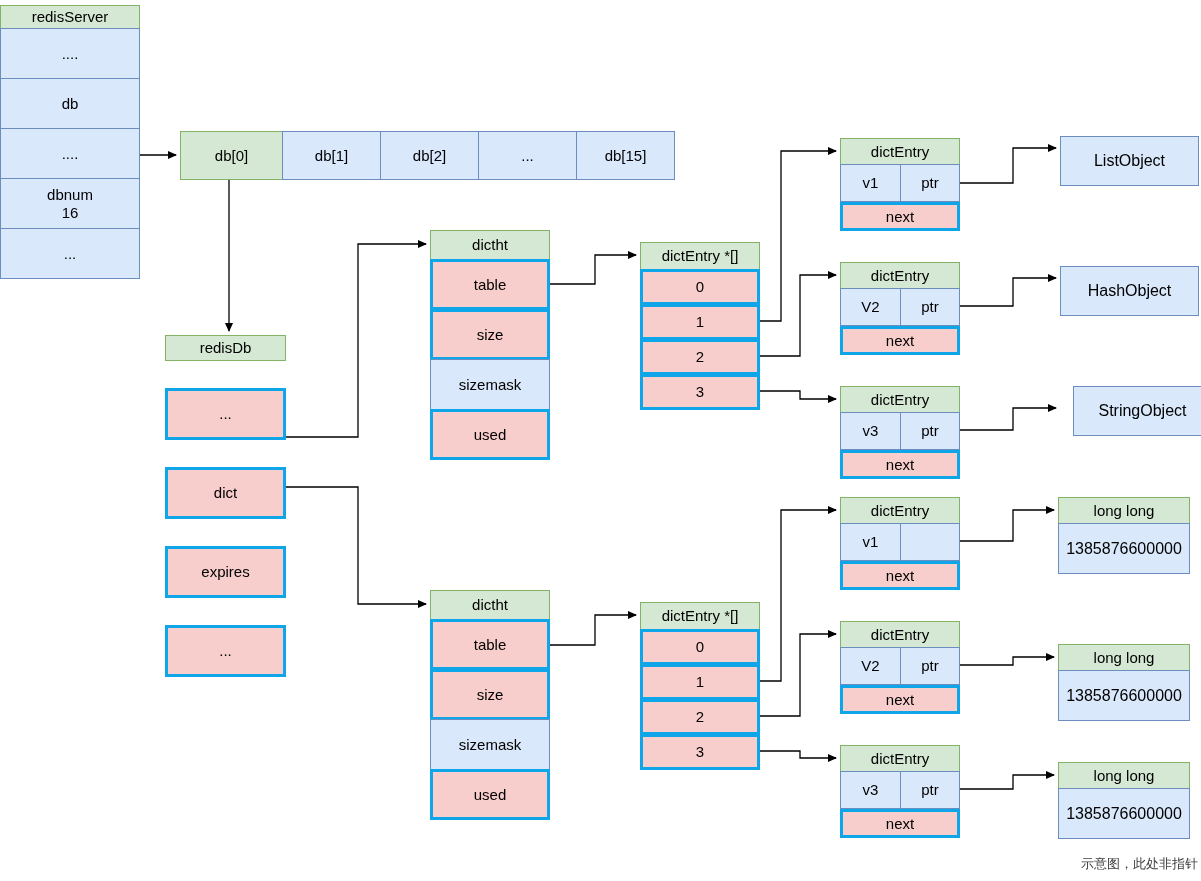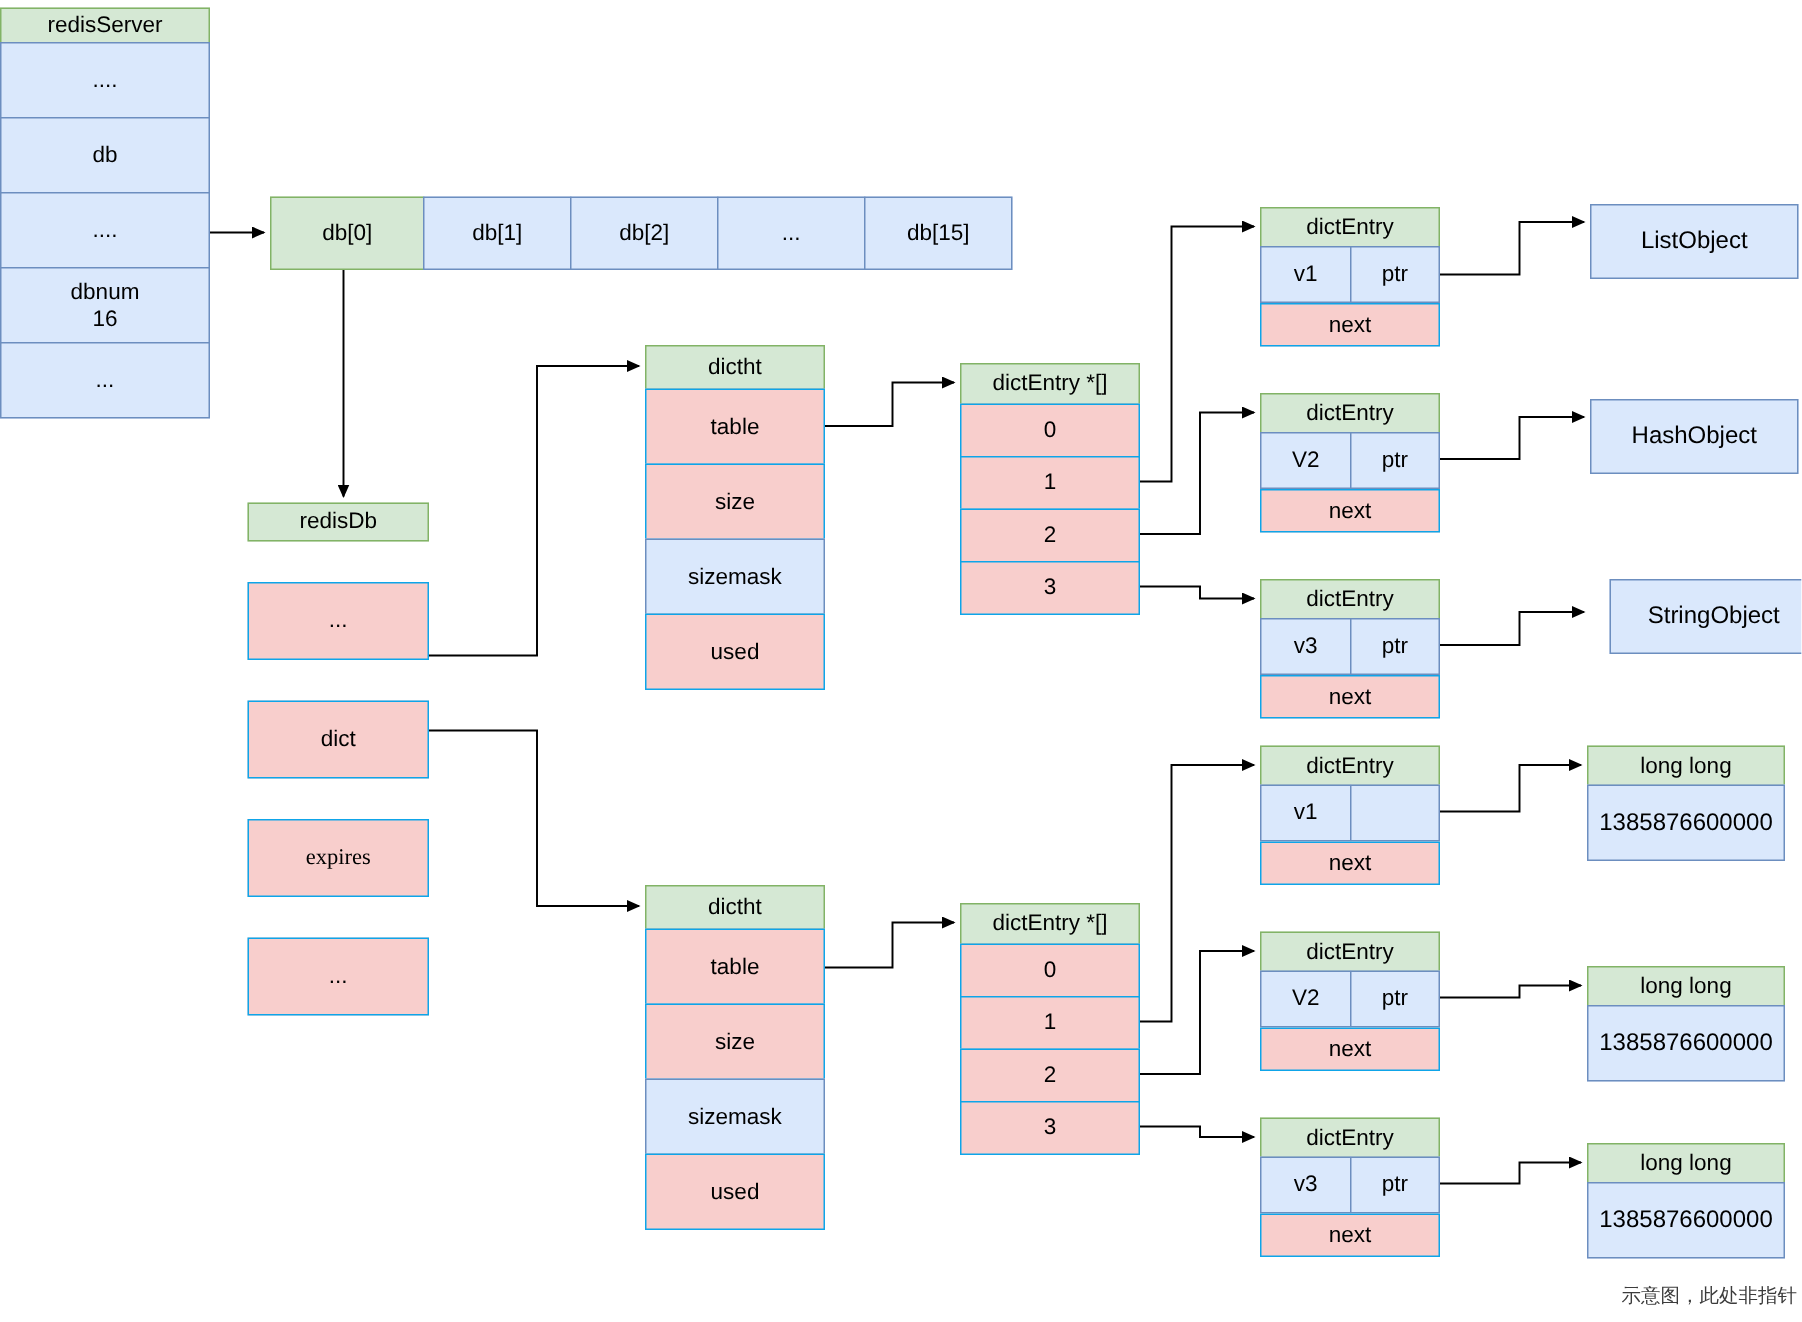--- a/index.html
+++ b/index.html
@@ -8,21 +8,21 @@
     font-family:"Liberation Sans","DejaVu Sans",sans-serif;color:#000;
   }
   .tbox{position:absolute;display:flex;flex-direction:column;}
   .cell{
     box-sizing:border-box;display:flex;align-items:center;justify-content:center;
     font-size:15px;line-height:1.2;text-align:center;white-space:pre-line;
   }
   .cell + .cell{margin-top:-1px;}
   .green{background:#d5e8d4;border:1px solid #82b366;}
   .blue {background:#dae8fc;border:1px solid #6c8ebf;}
-  .red  {background:#f8cecc;border:1px solid #0ea5e9;}
+  .red  {background:#f8cecc;border:3px solid #0ea5e9;}
   .hrow{display:flex;flex-direction:row;margin-top:-1px;}
   .hrow .cell{margin-top:0;}
   .hrow .cell + .cell{margin-left:-1px;}
   .dbcells{flex-direction:row;}
   .dbcells .cell + .cell{margin-top:0;margin-left:-1px;}
   #arrows{position:absolute;left:0;top:0;pointer-events:none;}
   #caption{
     position:absolute;left:1058px;top:855px;width:140px;text-align:right;
     font-size:13px;color:#3c3c3c;
   }
@@ -47,21 +47,21 @@
     <div class="cell blue" style="width:99px;height:49px;">db[1]</div>
     <div class="cell blue" style="width:99px;height:49px;">db[2]</div>
     <div class="cell blue" style="width:99px;height:49px;">...</div>
     <div class="cell blue" style="width:99px;height:49px;">db[15]</div>
   </div>
 
   <div class="tbox" style="left:165px;top:335px;width:121px;gap:28px;">
     <div class="cell green" style="height:26px;">redisDb</div>
     <div class="cell red" style="height:52px;">...</div>
     <div class="cell red" style="height:52px;">dict</div>
-    <div class="cell red" style="height:52px;font-family:Liberation Serif, serif;">expires</div>
+    <div class="cell red" style="height:52px;">expires</div>
     <div class="cell red" style="height:52px;">...</div>
   </div>
 
   <div class="tbox" style="left:430px;top:230px;width:120px;">
     <div class="cell green" style="height:30px;">dictht</div>
     <div class="cell red" style="height:51px;">table</div>
     <div class="cell red" style="height:51px;">size</div>
     <div class="cell blue" style="height:51px;">sizemask</div>
     <div class="cell red" style="height:51px;">used</div>
   </div>

